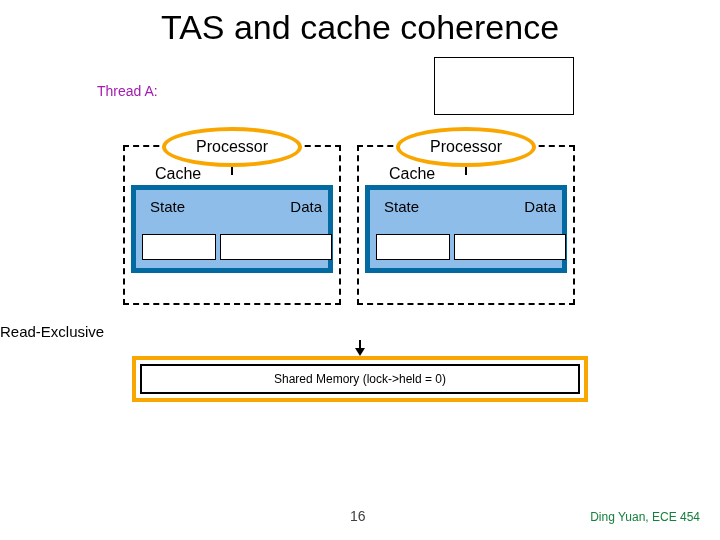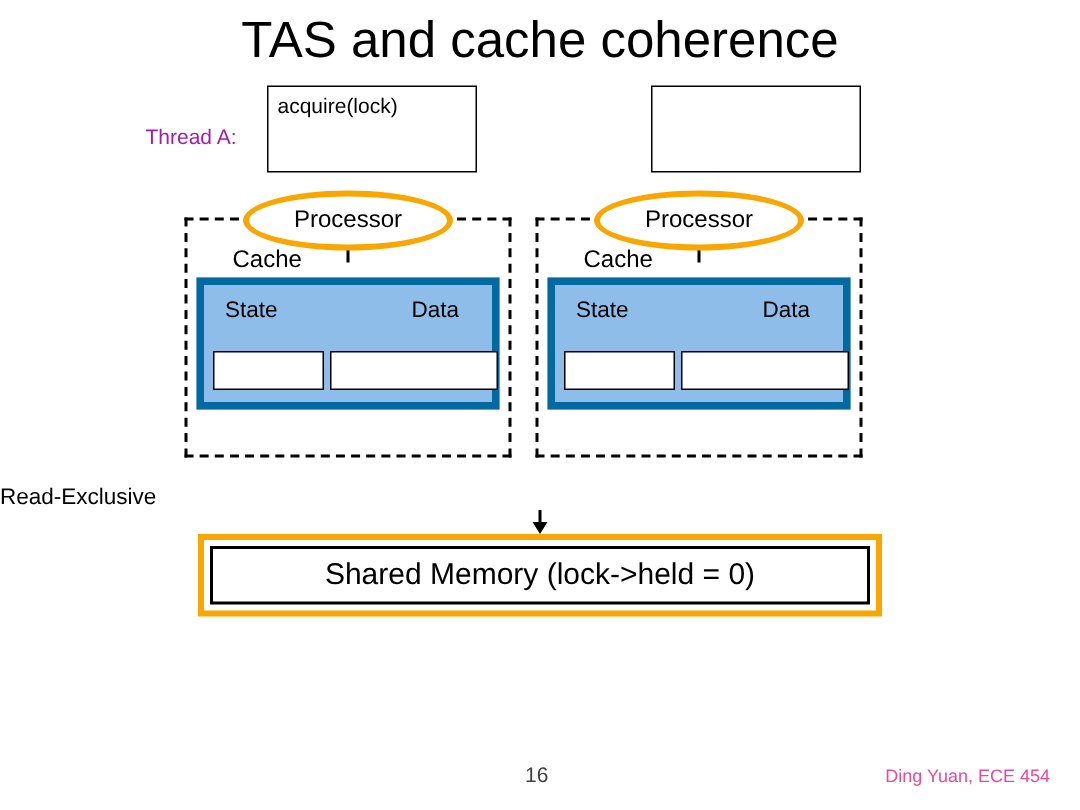--- a/index.html
+++ b/index.html
@@ -86,21 +86,21 @@
     margin: 0 6px 6px 6px;
     height: 88px;
     position: relative;
   }
   .state-label, .data-label {
     position: absolute;
     font-size: 15px;
     top: 8px;
   }
   .state-label { left: 14px; }
-  .data-label { right: 22px; }
+  .data-label { right: 6px; }
 
   .state-rect, .data-rect {
     position: absolute;
     background: #fff;
     border: 1px solid #000;
     height: 26px;
     top: 44px;
   }
   .state-rect { left: 6px; width: 74px; }
   .data-rect  { left: 84px; width: 112px; }
@@ -141,50 +141,47 @@
   .memory-outer {
     margin: 2px auto 0 auto;
     width: 456px;
     border: 4px solid #f9a600;
     background: #fff;
     padding: 4px;
   }
   .memory-inner {
     border: 2px solid #000;
     text-align: center;
-    font-size: 20px;
+    font-size: 12px;
     padding: 6px 16px;
   }
 
   .page-num {
     position: absolute;
     bottom: 16px;
     left: 50%;
     margin-left: -10px;
     font-size: 14px;
     color: #404040;
   }
   .footer-credit {
     position: absolute;
     bottom: 16px;
     right: 20px;
     font-size: 12px;
-    color: #ec4899;
+    color: #15803d;
   }
 </style>
 </head>
 <body>
 
 <div class="title">TAS and cache coherence</div>
 
 <div class="threads-row">
   <div class="thread-label thread-a-label">Thread A:</div>
-  <div class="code-box code-a">
-    <span>acquire(lock)</span>
-  </div>
   <div class="code-box code-b">
     <span></span>
   </div>
 </div>
 
 <div class="cpus-row">
 
   <div class="cpu-block cpu-a">
     <div class="processor-oval">Processor</div>
     <div class="connector"></div>

